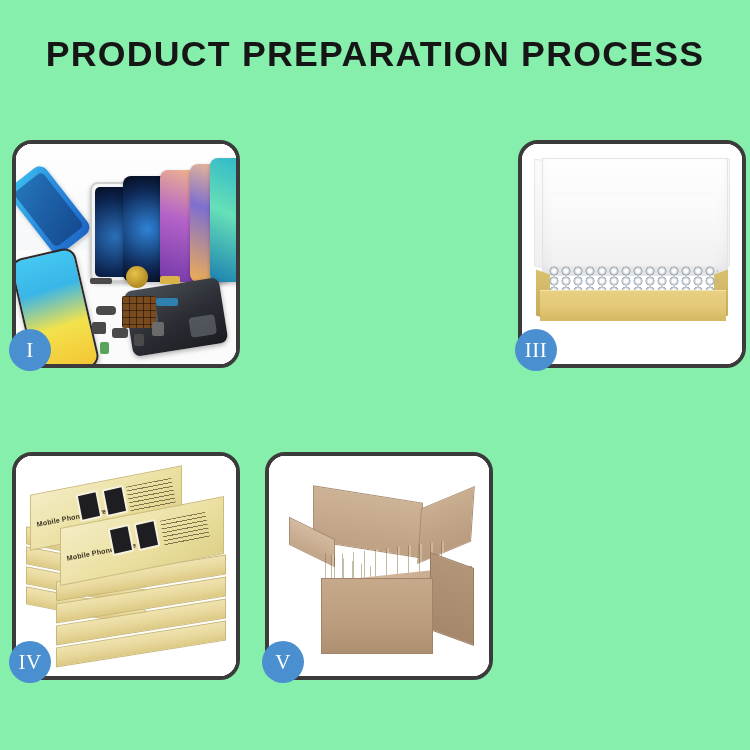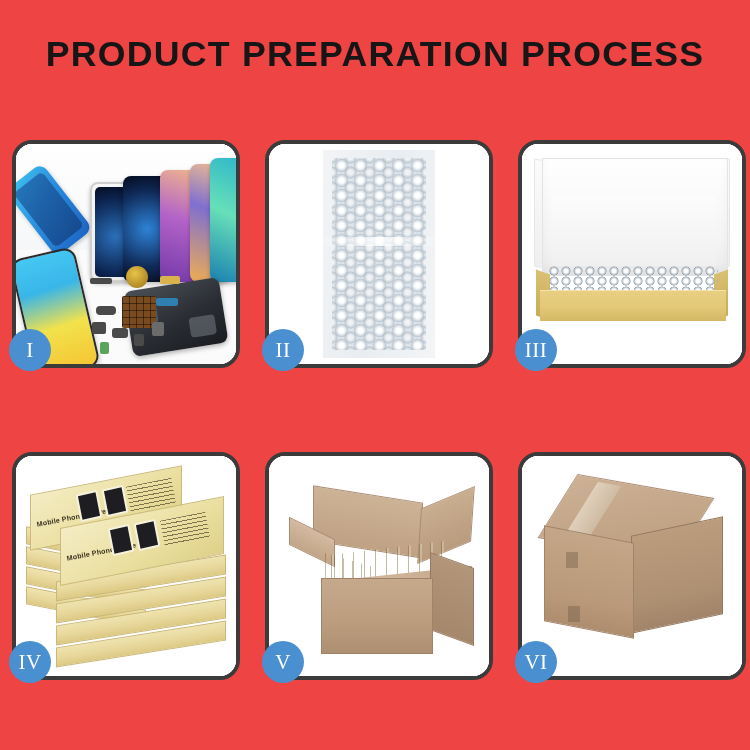--- a/index.html
+++ b/index.html
@@ -10,21 +10,21 @@
     width: 750px;
     height: 750px;
     background: #ffffff;
     font-family: "Liberation Sans", sans-serif;
     overflow: hidden;
   }
   .page {
     position: relative;
     width: 750px;
     height: 750px;
-    background: #ef4444;
+    background: #86efac;
   }
 
   
   .header {
     position: absolute;
     left: 0;
     top: 34px;
     width: 750px;
     text-align: center;
   }
@@ -384,31 +384,20 @@
             <div class="bit" style="left:62px;top:60px;width:12px;height:14px;background:#6b6b6b;"></div>
             <div class="bit" style="left:70px;top:14px;width:20px;height:8px;background:#d9b24a;"></div>
             <div class="bit" style="left:66px;top:36px;width:22px;height:8px;background:#2f7fb0;"></div>
             <div class="bit" style="left:10px;top:80px;width:9px;height:12px;background:#5aa35a;"></div>
           </div>
         </div>
       </div>
       <div class="badge">I</div>
     </div>
 
-    <div class="panel col1 row0">
-      <div class="clip">
-        <div class="pouch-wrap">
-          <div class="pouch">
-            <div class="bubbles"></div>
-            <div class="pouch-sheen"></div>
-          </div>
-        </div>
-      </div>
-      <div class="badge">II</div>
-    </div>
 
     <div class="panel col2 row0">
       <div class="clip">
         <div class="mailer">
           <div class="lid-flap-l"></div>
           <div class="lid-flap-r"></div>
           <div class="lid-back"></div>
           <div class="foam"></div>
           <div class="tray-side-l"></div>
           <div class="tray-side-r"></div>
@@ -458,28 +447,15 @@
           <div class="ct-goods"></div>
           <div class="ct-goods2"></div>
           <div class="ct-rim"></div>
           <div class="ct-side"></div>
           <div class="ct-front"></div>
         </div>
       </div>
       <div class="badge">V</div>
     </div>
 
-    <div class="panel col2 row1">
-      <div class="clip">
-        <div class="sealed">
-          <div class="sc-top"></div>
-          <div class="sc-tape"></div>
-          <div class="sc-side"></div>
-          <div class="sc-front"></div>
-          <div class="sc-nick" style="left:44px;top:96px;"></div>
-          <div class="sc-nick" style="left:46px;top:150px;"></div>
-        </div>
-      </div>
-      <div class="badge">VI</div>
-    </div>
 
   </div>
 </div>
 
 </body></html>

